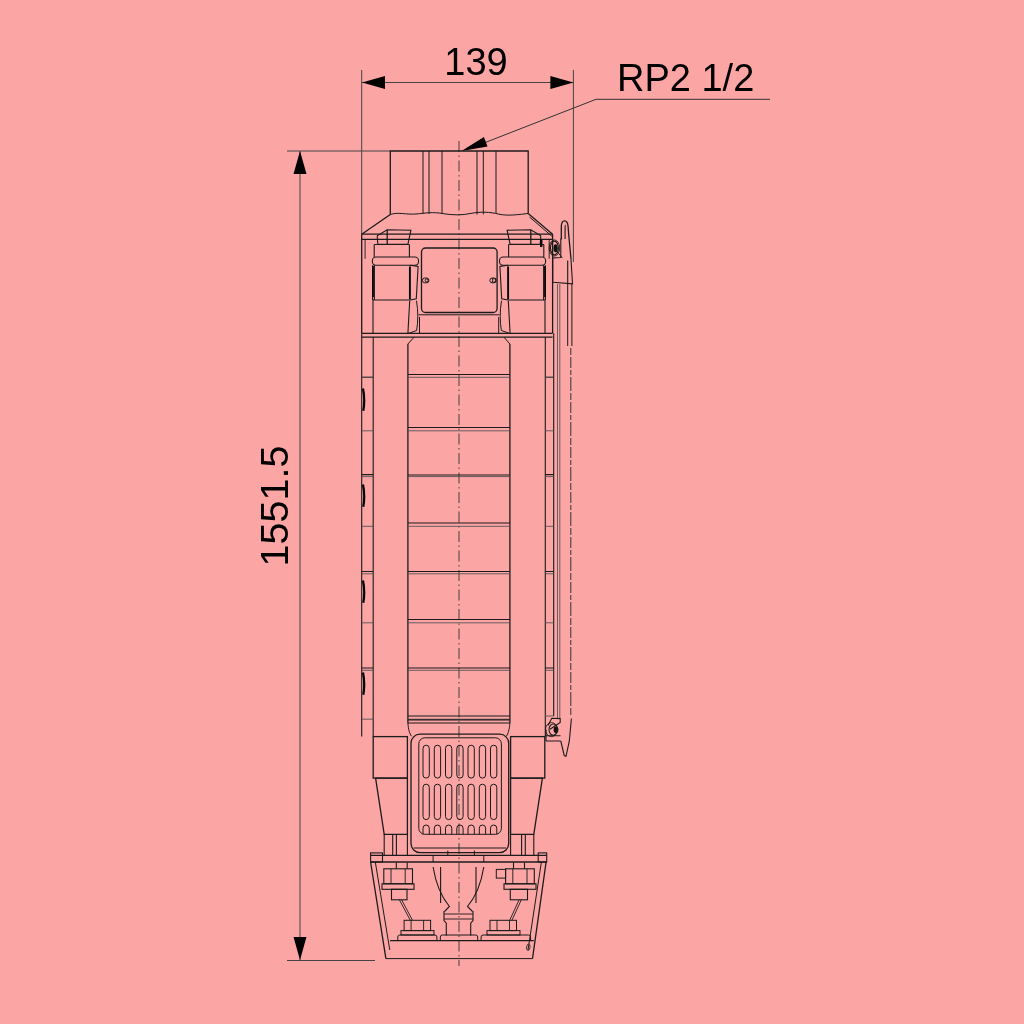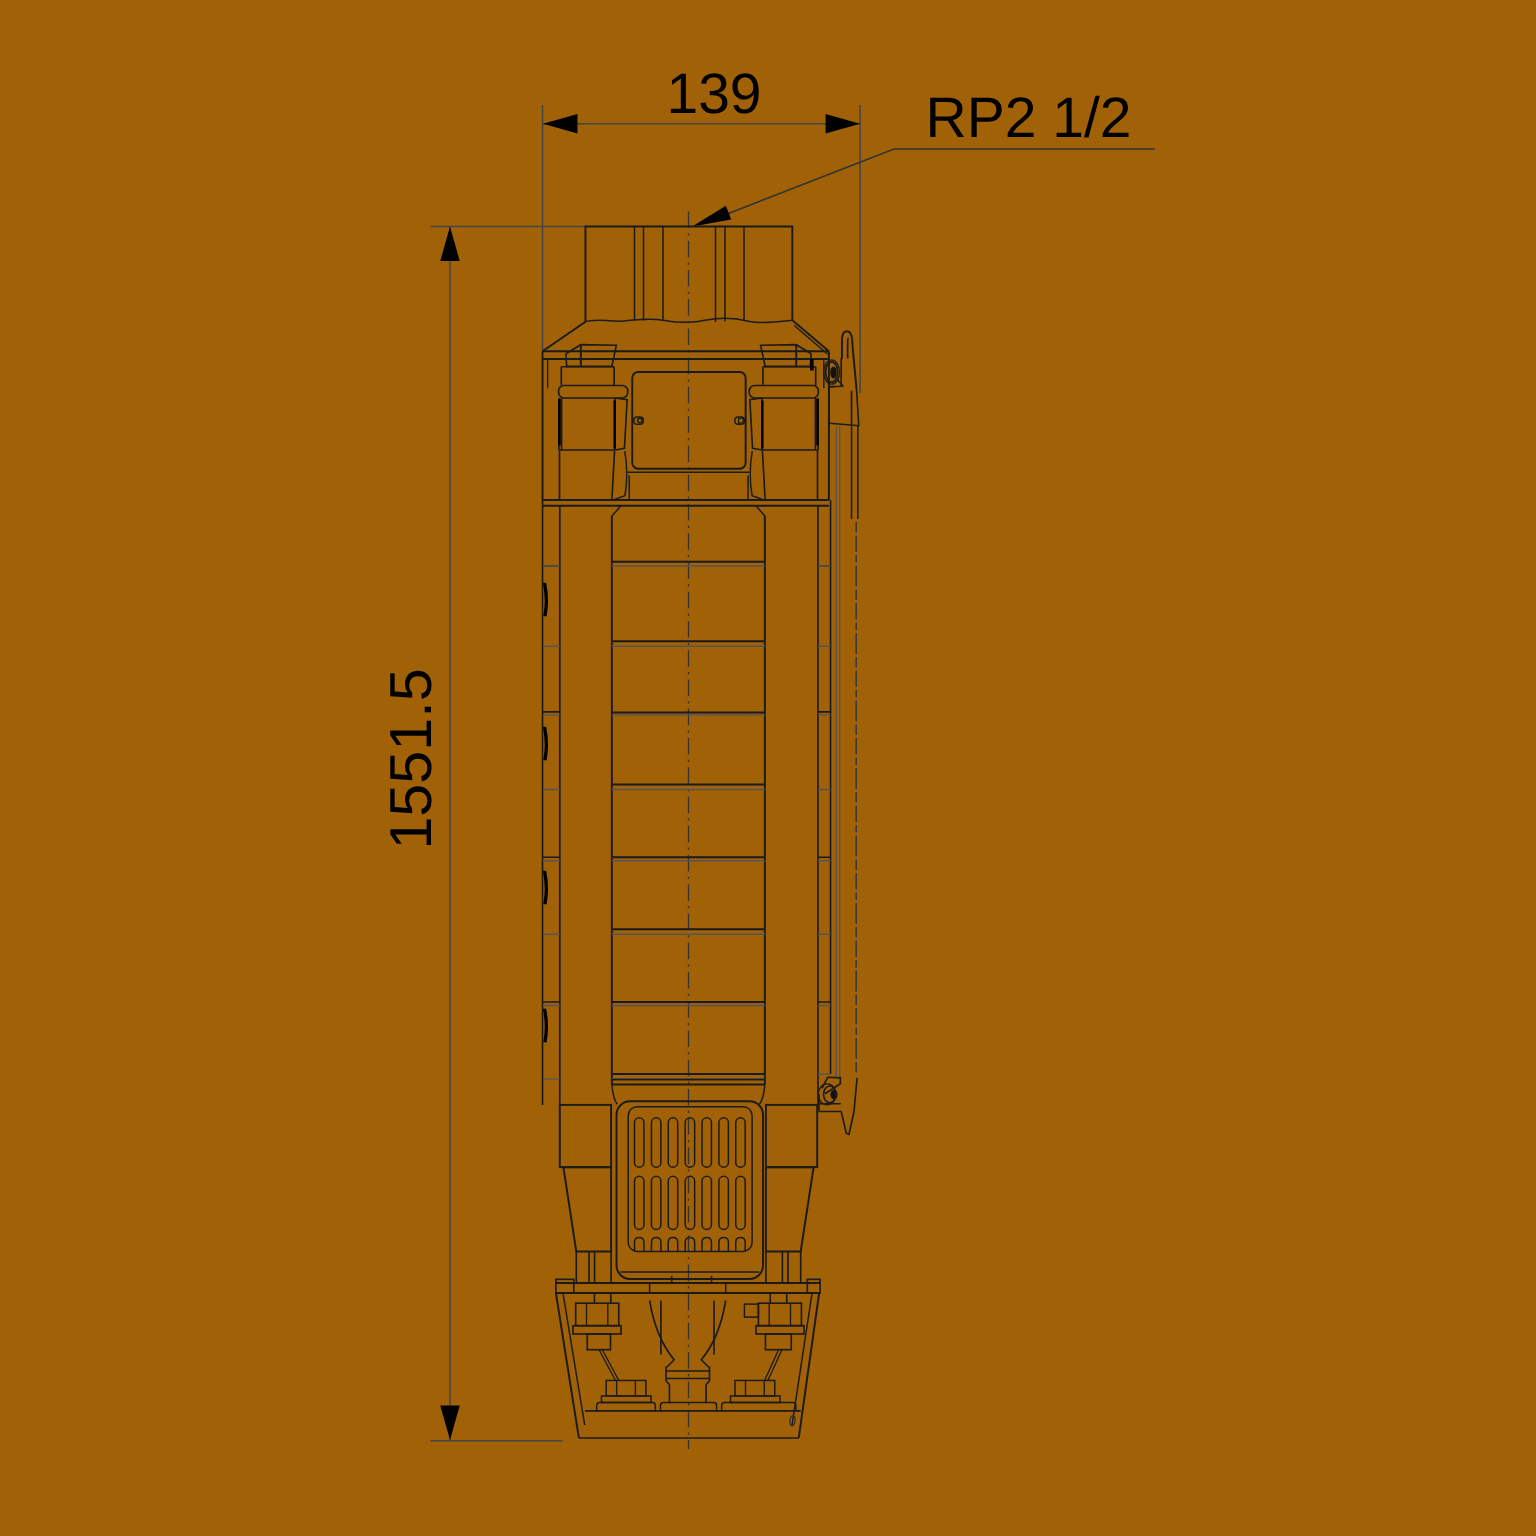--- a/index.html
+++ b/index.html
@@ -1,16 +1,16 @@
 <!DOCTYPE html>
 <html><head>
 <meta charset="utf-8">
 <style>
   html,body{margin:0;padding:0;background:#fff;}
-  .page{width:1024px;height:1024px;position:relative;background:#a16207;overflow:hidden;}
+  .page{width:1024px;height:1024px;position:relative;background:#fca5a5;overflow:hidden;}
   svg{position:absolute;top:0;left:0;}
   text{font-family:"Liberation Sans",sans-serif;fill:#000;}
 </style>
 </head>
 <body>
 <div class="page">
 <svg width="1024" height="1024" viewBox="0 0 1024 1024" fill="none" stroke-linecap="butt" stroke-linejoin="miter">
 
 <path d="M459,141 V966" stroke="#333" stroke-width="0.9" stroke-dasharray="11 3.5 1.5 3.5"></path>
 

